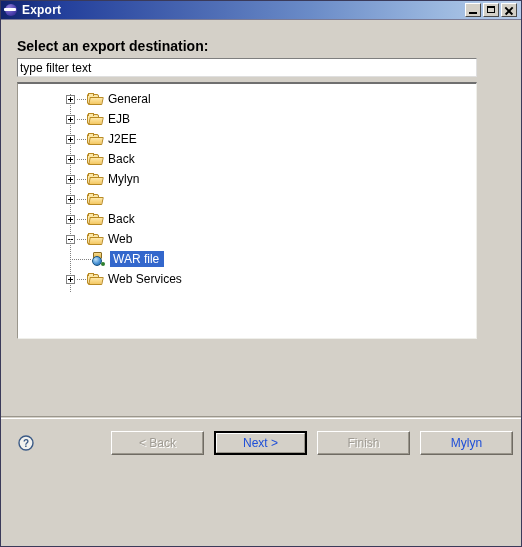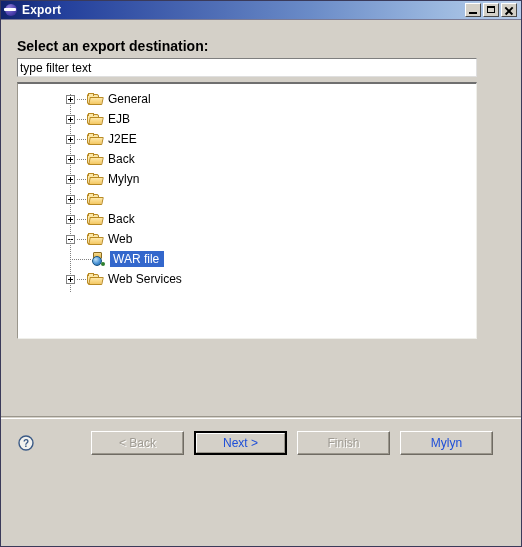--- a/index.html
+++ b/index.html
@@ -373,21 +373,21 @@
   }
   .help-icon {
     position: absolute;
     left: 17px;
     top: 16px;
     width: 16px;
     height: 16px;
   }
   .btn-row {
     position: absolute;
-    right: 28px;
+    right: 8px;
     top: 12px;
     display: flex;
     gap: 10px;
   }
   .btn {
     width: 93px;
     height: 24px;
     box-sizing: border-box;
     background: #d4d0c8;
     border-top: 1px solid #ffffff;

